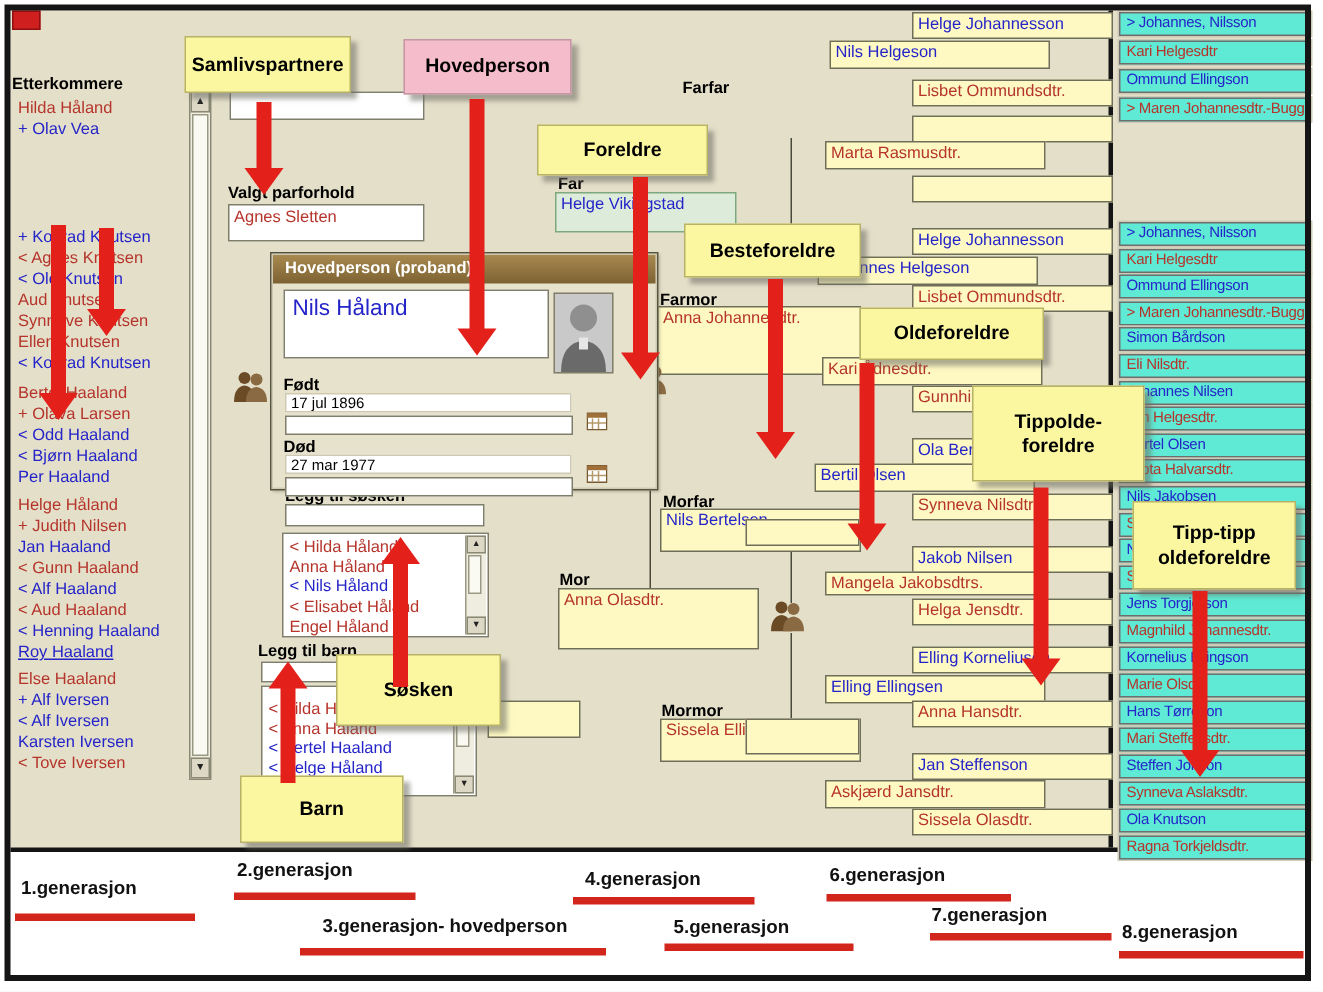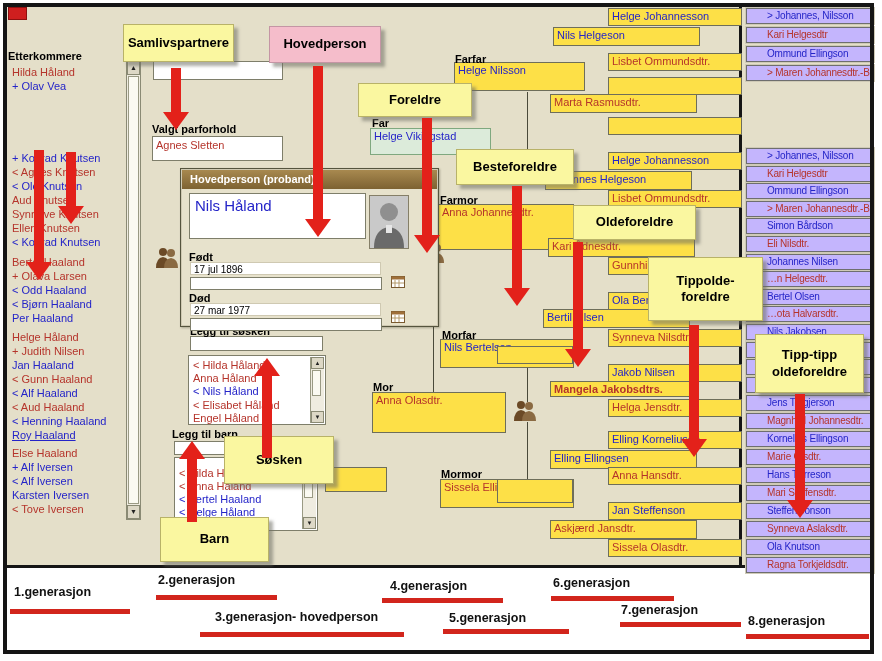--- a/index.html
+++ b/index.html
@@ -47,26 +47,26 @@
   .cal{width:14px;height:13px;cursor:pointer;}
 
   .list-shell{background:#fff;border:1px solid #7e7e6a;box-sizing:border-box;z-index:6;overflow:hidden;}
   .li{position:absolute;left:4px;font-size:11px;white-space:nowrap;cursor:pointer;}
   .mini-sb{position:absolute;top:1px;right:1px;bottom:1px;width:13px;background:#efece0;border-left:1px solid #9a9a84;}
   .mini-sb .sb-btn{height:12px;font-size:6px;line-height:10px;}
   .mini-sb .up{top:0;} .mini-sb .dn{bottom:0;}
   .mini-sb .sb-thumb{left:1px;top:13px;width:9px;height:26px;}
 
   .tlabel{font-weight:bold;font-size:11px;color:#000;z-index:6;white-space:nowrap;}
-  .tbox{position:absolute;background:#fde047;border:1px solid #6e6e5a;box-sizing:border-box;
+  .tbox{position:absolute;background:#fef9c3;border:1px solid #6e6e5a;box-sizing:border-box;
         font-size:11px;padding:1px 3px;white-space:nowrap;overflow:hidden;z-index:5;cursor:pointer;}
   .tbox.green{background:#dcebda;border-color:#7fa87f;}
-  .g8box{position:absolute;left:746px;width:128px;height:16px;background:#c4b5fd;border:1px solid #6e6e6e;
+  .g8box{position:absolute;left:746px;width:128px;height:16px;background:#5eead4;border:1px solid #6e6e6e;
         box-shadow:0 0 0 1px #cfcab6;box-sizing:border-box;font-size:10px;letter-spacing:-0.2px;
-        padding:1px 20px;white-space:nowrap;overflow:hidden;z-index:5;cursor:pointer;}
+        padding:1px 4px;white-space:nowrap;overflow:hidden;z-index:5;cursor:pointer;}
   .tline{position:absolute;width:1px;background:#4a4a3a;z-index:2;}
 
   .callout{position:absolute;z-index:45;display:flex;align-items:center;justify-content:center;text-align:center;
         font-weight:bold;font-size:13px;color:#000;border:1px solid #b8b268;background:#faf7a0;
         box-shadow:4px 4px 3px rgba(110,110,100,.55);white-space:pre-line;line-height:1.25;}
   .callout.pink{background:#f5bdcb;border-color:#c495a4;}
 
   .arrow{position:absolute;width:26px;z-index:50;}
   .arrow .sh{position:absolute;left:8px;width:10px;background:#e3211a;}
   .arrow .hd{position:absolute;left:0;width:0;height:0;border-left:13px solid transparent;border-right:13px solid transparent;}
@@ -186,42 +186,41 @@
     <div class="abs ditem" style="left: 12px; top: 461px; color: rgb(36, 36, 200);">+ Alf Iversen</div>
     <div class="abs ditem" style="left: 12px; top: 475px; color: rgb(36, 36, 200);">&lt; Alf Iversen</div>
     <div class="abs ditem" style="left: 12px; top: 489px; color: rgb(36, 36, 200);">Karsten Iversen</div>
     <div class="abs ditem" style="left: 12px; top: 503px; color: rgb(181, 52, 43);">&lt; Tove Iversen</div>
     <div class="abs tlabel" style="left: 455px; top: 53px;">Farfar</div>
     <div class="abs tlabel" style="left: 372px; top: 117px;">Far</div>
     <div class="abs tlabel" style="left: 440px; top: 194px;">Farmor</div>
     <div class="abs tlabel" style="left: 442px; top: 329px;">Morfar</div>
     <div class="abs tlabel" style="left: 373px; top: 381px;">Mor</div>
     <div class="abs tlabel" style="left: 441px; top: 468px;">Mormor</div>
-    <div class="tbox" style="left: 454px; top: 62px; width: 131px; height: 29px; color: rgb(36, 36, 200);">Helge Nilsson</div>
     <div class="tbox green" style="left: 370px; top: 128px; width: 121px; height: 27px; color: rgb(36, 36, 200);">Helge Vikingstad</div>
     <div class="tbox" style="left: 438px; top: 204px; width: 136px; height: 46px; color: rgb(181, 52, 43);">Anna Johannesdtr.</div>
     <div class="tbox" style="left: 440px; top: 339px; width: 134px; height: 29px; color: rgb(36, 36, 200);">Nils Bertelsen</div>
     <div class="tbox" style="left: 372px; top: 392px; width: 134px; height: 41px; color: rgb(181, 52, 43);">Anna Olasdtr.</div>
     <div class="tbox" style="left: 440px; top: 479px; width: 134px; height: 29px; color: rgb(181, 52, 43);">Sissela Ellingsdtr.</div>
     <div class="tbox" style="left: 553px; top: 27px; width: 147px; height: 19px; color: rgb(36, 36, 200);">Nils Helgeson</div>
     <div class="tbox" style="left: 608px; top: 8px; width: 134px; height: 18px; color: rgb(36, 36, 200);">Helge Johannesson</div>
     <div class="tbox" style="left: 608px; top: 53px; width: 134px; height: 18px; color: rgb(181, 52, 43);">Lisbet Ommundsdtr.</div>
     <div class="tbox" style="left: 608px; top: 77px; width: 134px; height: 18px; color: rgb(36, 36, 200);"></div>
     <div class="tbox" style="left: 550px; top: 94px; width: 147px; height: 19px; color: rgb(181, 52, 43);">Marta Rasmusdtr.</div>
     <div class="tbox" style="left: 608px; top: 117px; width: 134px; height: 18px; color: rgb(36, 36, 200);"></div>
     <div class="tbox" style="left: 608px; top: 152px; width: 134px; height: 18px; color: rgb(36, 36, 200);">Helge Johannesson</div>
     <div class="tbox" style="left: 545px; top: 171px; width: 147px; height: 19px; color: rgb(36, 36, 200);">Johannes Helgeson</div>
     <div class="tbox" style="left: 608px; top: 190px; width: 134px; height: 18px; color: rgb(181, 52, 43);">Lisbet Ommundsdtr.</div>
     <div class="tbox" style="left: 548px; top: 238px; width: 147px; height: 19px; color: rgb(181, 52, 43);">Kari Ådnesdtr.</div>
     <div class="tbox" style="left: 608px; top: 257px; width: 134px; height: 18px; color: rgb(181, 52, 43);">Gunnhild Johannesdtr.</div>
     <div class="tbox" style="left: 608px; top: 292px; width: 134px; height: 18px; color: rgb(36, 36, 200);">Ola Bertelsen</div>
     <div class="tbox" style="left: 543px; top: 309px; width: 147px; height: 19px; color: rgb(36, 36, 200);">Bertil Olsen</div>
     <div class="tbox" style="left: 608px; top: 329px; width: 134px; height: 18px; color: rgb(181, 52, 43);">Synneva Nilsdtr.</div>
     <div class="tbox" style="left: 608px; top: 364px; width: 134px; height: 18px; color: rgb(36, 36, 200);">Jakob Nilsen</div>
-    <div class="tbox" style="left: 550px; top: 381px; width: 147px; height: 16px; color: rgb(181, 52, 43); font-weight: bold;">Mangela Jakobsdtrs.</div>
+    <div class="tbox" style="left: 550px; top: 381px; width: 147px; height: 16px; color: rgb(181, 52, 43);">Mangela Jakobsdtrs.</div>
     <div class="tbox" style="left: 608px; top: 399px; width: 134px; height: 18px; color: rgb(181, 52, 43);">Helga Jensdtr.</div>
     <div class="tbox" style="left: 608px; top: 431px; width: 134px; height: 18px; color: rgb(36, 36, 200);">Elling Korneliusen</div>
     <div class="tbox" style="left: 550px; top: 450px; width: 147px; height: 19px; color: rgb(36, 36, 200);">Elling Ellingsen</div>
     <div class="tbox" style="left: 608px; top: 467px; width: 134px; height: 18px; color: rgb(181, 52, 43);">Anna Hansdtr.</div>
     <div class="tbox" style="left: 608px; top: 502px; width: 134px; height: 18px; color: rgb(36, 36, 200);">Jan Steffenson</div>
     <div class="tbox" style="left: 550px; top: 520px; width: 147px; height: 19px; color: rgb(181, 52, 43);">Askjærd Jansdtr.</div>
     <div class="tbox" style="left: 608px; top: 539px; width: 134px; height: 18px; color: rgb(181, 52, 43);">Sissela Olasdtr.</div>
     <div class="tbox" style="left: 497px; top: 346px; width: 76px; height: 18px; color: rgb(36, 36, 200);"></div>
     <div class="tbox" style="left: 497px; top: 479px; width: 76px; height: 24px; color: rgb(36, 36, 200);"></div>
     <div class="tbox" style="left: 325px; top: 467px; width: 62px; height: 25px; color: rgb(36, 36, 200);"></div>

